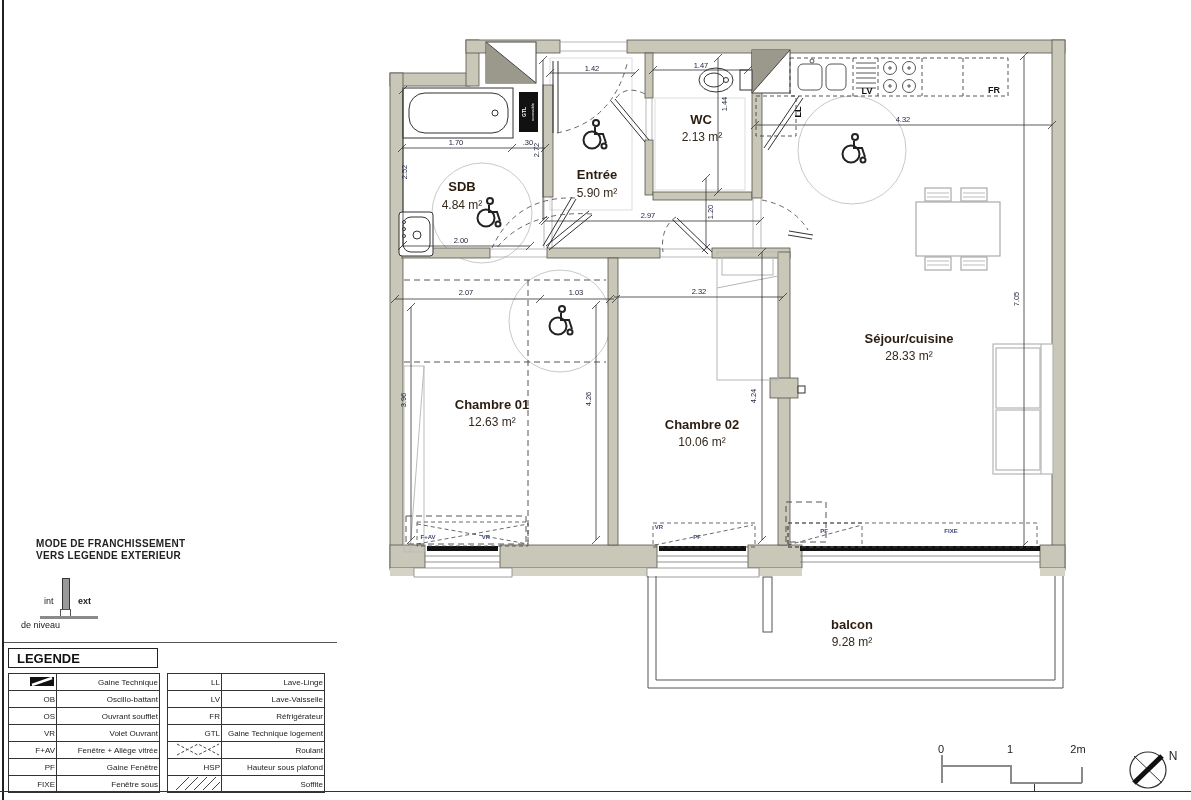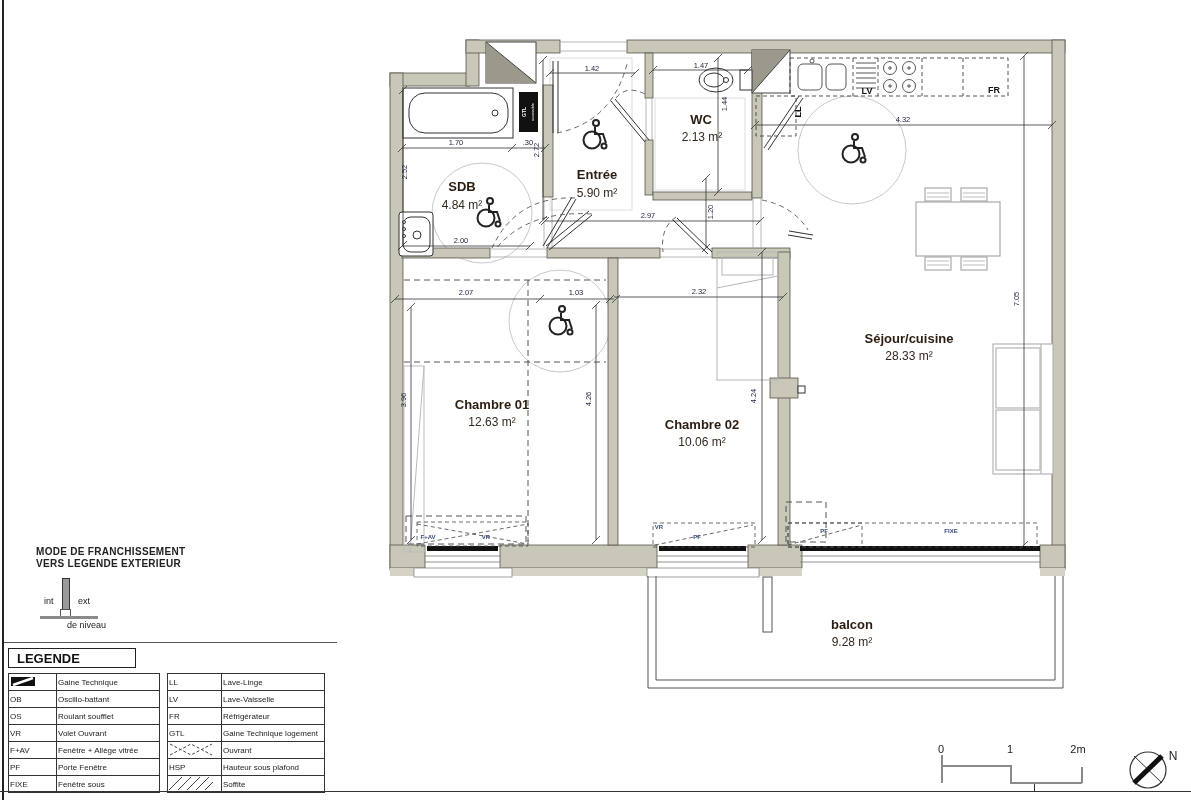--- a/index.html
+++ b/index.html
@@ -8,29 +8,29 @@
   svg text{font-family:"Liberation Sans",sans-serif;}
   .rname{font-size:13px;font-weight:bold;fill:#2b1c10;text-anchor:middle;}
   .rarea{font-size:12px;fill:#33281c;text-anchor:middle;}
   .dim{font-size:7.5px;fill:#20253d;text-anchor:middle;}
   .wlab{font-size:6px;font-weight:bold;fill:#3b4a7a;text-anchor:middle;}
   .app{font-size:9px;font-weight:bold;fill:#111;text-anchor:middle;}
   .sc{font-size:11px;fill:#222;text-anchor:middle;}
   .gtlt{font-size:5px;font-weight:bold;fill:#fff;text-anchor:middle;}
   .gtls{font-size:3.8px;fill:#fff;text-anchor:middle;}
   .note{position:absolute;left:36px;top:538px;font-size:10px;font-weight:bold;
-        color:#222;letter-spacing:.3px;line-height:12px;margin-top:8px;}
+        color:#222;letter-spacing:.3px;line-height:12px;}
   .nlbl{position:absolute;font-size:9px;color:#222;}
   .bar{position:absolute;left:62px;top:578px;width:6px;height:37px;background:#9a9a9a;border:1px solid #333;}
   .barsq{position:absolute;left:60px;top:609px;width:9px;height:8px;background:#fff;border:1px solid #555;}
   .hline{position:absolute;left:40px;top:616px;width:58px;height:3px;background:#8a8a8a;}
-  .legtitle{position:absolute;left:8px;top:648px;width:128px;height:20px;border:1px solid #222;
+  .legtitle{position:absolute;left:8px;top:648px;width:150px;height:20px;border:1px solid #222;
             font-size:13px;font-weight:bold;color:#111;line-height:20px;padding-left:8px;box-sizing:border-box;}
   table.leg{position:absolute;border-collapse:collapse;table-layout:fixed;font-size:8px;color:#222;}
-  table.leg td{border:1px solid #333;height:16px;text-align:left;vertical-align:middle;overflow:hidden;padding:0 1px;}
+  table.leg td{border:1px solid #333;height:16px;text-align:right;vertical-align:middle;overflow:hidden;padding:0 1px;}
   #legL{left:8px;top:673px;width:152px;}
   #legL td.c1{width:45px;}
   #legR{left:167px;top:673px;width:158px;}
   #legR td.c1{width:51px;}
   .frameL{position:absolute;left:2px;top:0;width:2px;height:800px;background:#222;}
   .frameB{position:absolute;left:0;top:791px;width:1191px;height:1px;background:#333;}
   .frameT{position:absolute;left:3px;top:642px;width:334px;height:1px;background:#555;}
   .tickB{position:absolute;left:1034px;top:784px;width:1px;height:8px;background:#333;}
 </style>
 </head>
@@ -319,22 +319,22 @@
 
 
 <div class="note">
   <span>MODE DE FRANCHISSEMENT</span><br>
   <span>VERS LEGENDE EXTERIEUR</span>
 </div>
 <div class="bar"></div>
 <div class="barsq"></div>
 <div class="hline"></div>
 <div class="nlbl" style="left:44px;top:596px;">int</div>
-<div class="nlbl" style="left:78px;top:596px;">ext</div>
-<div class="nlbl" style="left:42px;top:620px;width:64px;text-align:right;">de niveau</div>
+<div class="nlbl" style="left:78px;top:596px;font-weight:bold;">ext</div>
+<div class="nlbl" style="left:21px;top:620px;width:64px;text-align:left;">de niveau</div>
 
 
 <div class="frameT"></div>
 <div class="legtitle">LEGENDE</div>
 
 <table class="leg" id="legL">
   <tbody>
         <tr>
     <td class="c1">
       <svg width="26" height="11">
@@ -343,33 +343,33 @@
             </svg>
     </td>
     <td>Gaine Technique</td>
   </tr>
   <tr>
     <td class="c1">OB</td>
     <td>Oscillo-battant</td>
   </tr>
   <tr>
     <td class="c1">OS</td>
-    <td>Roulant soufflet</td>
+    <td>Ouvrant soufflet</td>
   </tr>
   <tr>
     <td class="c1">VR</td>
     <td>Volet Ouvrant</td>
   </tr>
   <tr>
     <td class="c1">F+AV</td>
     <td>Fenêtre + Allège vitrée</td>
   </tr>
   <tr>
     <td class="c1">PF</td>
-    <td>Porte Fenêtre</td>
+    <td>Gaine Fenêtre</td>
   </tr>
   <tr>
     <td class="c1">FIXE</td>
     <td>Fenêtre sous</td>
   </tr>
 </tbody>
     </table>
 
 <table class="leg" id="legR">
   <tbody>
@@ -388,21 +388,21 @@
   <tr>
     <td class="c1">GTL</td>
     <td>Gaine Technique logement</td>
   </tr>
   <tr>
     <td class="c1">
       <svg width="44" height="13">
               <path d="M1,1 L22,12 L43,1 M1,12 L22,1 L43,12" stroke="#444" stroke-width="1" fill="none" stroke-dasharray="3,2"></path>
             </svg>
     </td>
-    <td>Ouvrant</td>
+    <td>Roulant</td>
   </tr>
   <tr>
     <td class="c1">HSP</td>
     <td>Hauteur sous plafond</td>
   </tr>
   <tr>
     <td class="c1">
       <svg width="44" height="13">
               <path d="M0,13 L13,0 M9,13 L22,0 M18,13 L31,0 M27,13 L40,0 M36,13 L44,5" stroke="#444" stroke-width="1" fill="none"></path>
             </svg>

